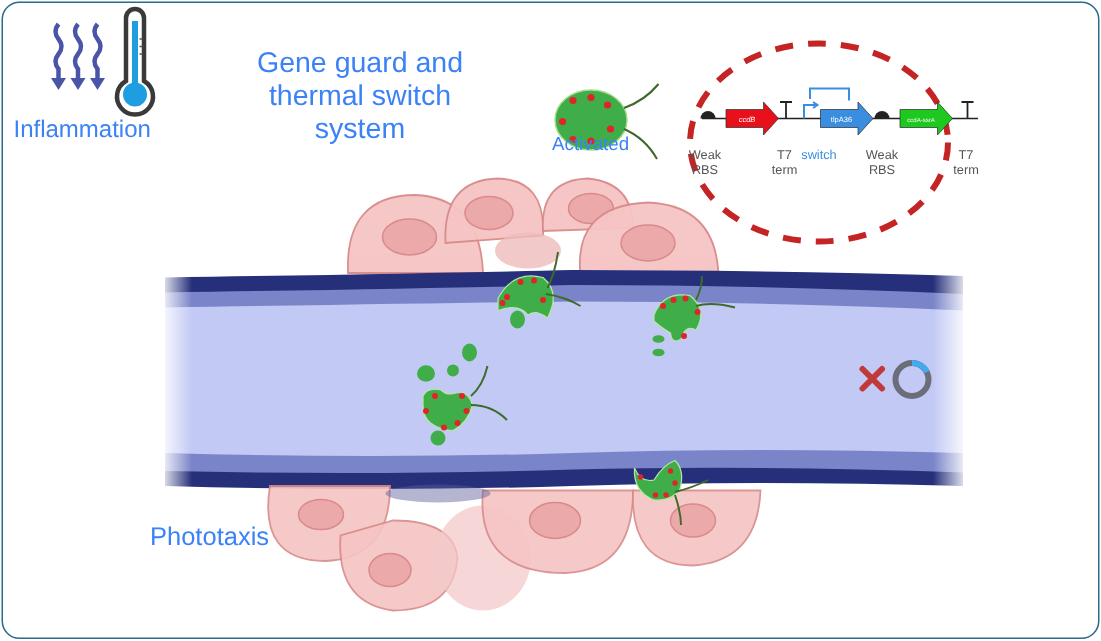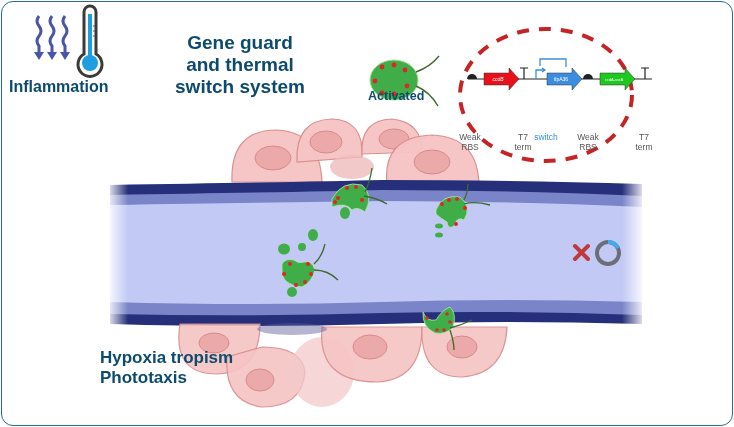--- a/index.html
+++ b/index.html
@@ -1,24 +1,24 @@
 <!DOCTYPE html>
 <html><head>
   <meta charset="utf-8">
   <style>
     html, body { margin: 0; padding: 0; background: #ffffff; }
     body { width: 734px; height: 427px; overflow: hidden; position: relative; font-family: "Liberation Sans", sans-serif; }
     .frame { position: absolute; left: 1px; top: 1px; width: 730px; height: 423px; border: 1.5px solid #2a6a8c; border-radius: 12px; background: #fff; overflow: hidden; }
     svg.scene { position: absolute; left: 0; top: 0; }
-    .label { position: absolute; font-weight: bold; color: #0c4a6e; line-height: 1.15; }
+    .label { position: absolute; font-weight: normal; color: #3b82f6; line-height: 1.15; }
     .title { left: 168px; top: 30px; width: 140px; text-align: center; font-size: 19px; }
     .inflam { left: 7px; top: 76px; font-size: 16px; }
     .activated { left: 366px; top: 42px; font-size: 12.5px; margin-top: 45px; }
     .hyp { left: 98px; top: 346px; font-size: 17px; }
-    .gene-lbl { position: absolute; font-size: 8.5px; color: #555; text-align: center; line-height: 1.2; width: 40px; margin-top: 34px; }
+    .gene-lbl { position: absolute; font-size: 8.5px; color: #555; text-align: center; line-height: 1.2; width: 40px; }
     .gene-lbl.blue { color: #3a8ee0; }
   </style>
 </head>
 <body>
 
 <div class="frame">
   <svg class="scene" width="734" height="427" viewBox="0 0 734 427">
     <defs>
       <linearGradient id="fadeL" x1="0" x2="1" y1="0" y2="0">
         <stop offset="0" stop-color="#fff" stop-opacity="1"></stop>
@@ -185,16 +185,15 @@
   </div>
   <div class="gene-lbl" style="left:622px;top:96px;">
     <div>T7</div>
     <div>term</div>
   </div>
 
   <div class="label title">Gene guard and thermal switch system</div>
   <div class="label inflam">Inflammation</div>
   <div class="label activated">Activated</div>
   <div class="label hyp">
-    <div>Hypoxia tropism</div>
     <div>Phototaxis</div>
   </div>
 </div>
 
 </body></html>

